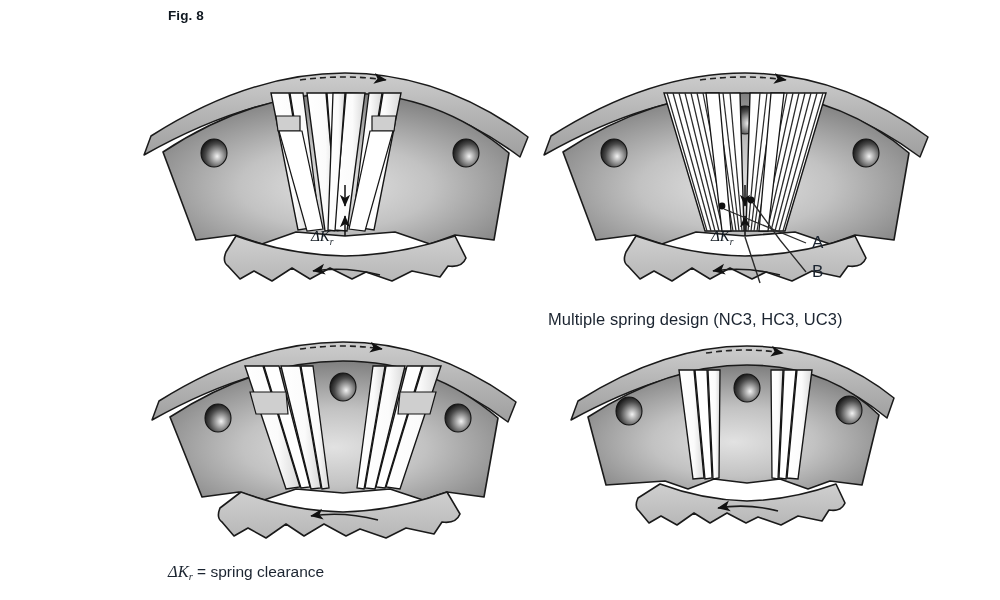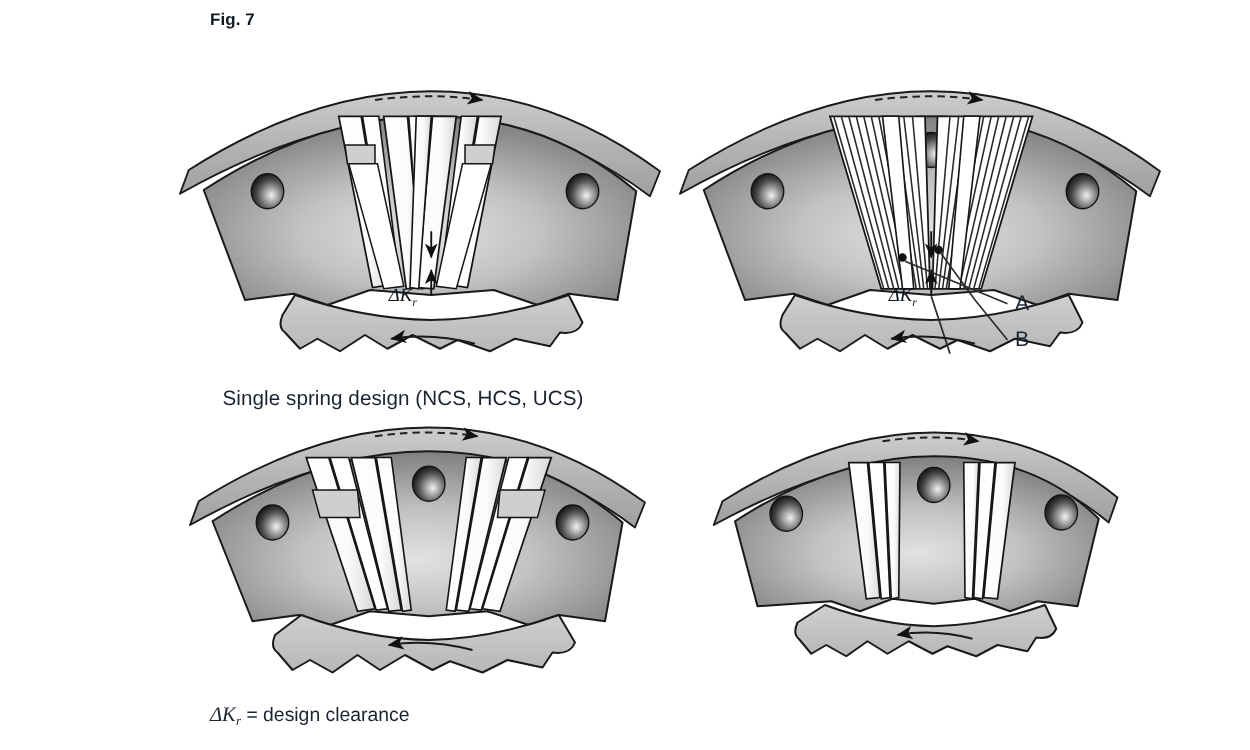--- a/index.html
+++ b/index.html
@@ -32,23 +32,23 @@
   text{font-family:"Liberation Sans", sans-serif;}
   .lbl-ab{font-size:17px;fill:#1b2430;}
   .dkr-t{font-family:"Liberation Serif",serif;font-style:italic;font-size:15px;fill:#101820;}
   .dkr-s{font-family:"Liberation Serif",serif;font-style:italic;font-size:9.5px;fill:#101820;}
 </style>
 </head>
 <body>
 
 <div id="stage">
 
-  <div class="fig-label">Fig. 7</div>
-
-  <div class="panel-title" id="t-single">Single spring design (NCS, HCS, UCS)</div>
+  <div class="fig-label">Fig. 8</div>
+
+  <div class="panel-title" id="t-multiple">Multiple spring design (NC3, HC3, UC3)</div>
 
   <svg width="1000" height="600" viewBox="0 0 1000 600">
     <defs>
       <linearGradient id="bandGrad" x1="0" y1="0" x2="0" y2="1">
         <stop offset="0" stop-color="#cdcdcd"></stop>
         <stop offset="0.5" stop-color="#b4b4b4"></stop>
         <stop offset="1" stop-color="#9f9f9f"></stop>
       </linearGradient>
       <radialGradient id="sectorGrad" cx="0.5" cy="0.62" r="0.62">
         <stop offset="0" stop-color="#e2e2e2"></stop>
@@ -278,16 +278,16 @@
       <path d="M660,484 Q703,500 747,501 Q791,500 836,484
                L845,503 Q841,512 829,510 L822,521 L798,516 L781,525 L758,517
                L746,523 L727,513 L710,523 L694,513 L677,525 L661,516 L649,523
                L639,511 Q634,507 638,498 Z" fill="url(#rotorGrad)" stroke="#1a1a1a" stroke-width="1.6" stroke-linejoin="round"></path>
 
       <path d="M778,511 Q747,503 718,508" fill="none" stroke="#1a1a1a" stroke-width="1.6" marker-end="url(#arrHead)"></path>
     </g>
   </svg>
 
   <div class="legend">
-    <span class="dk">Δ<i>K</i><span class="sub">r</span></span><span> = design clearance</span>
+    <span class="dk">Δ<i>K</i><span class="sub">r</span></span><span> = spring clearance</span>
   </div>
 
 </div>
 
 </body></html>

